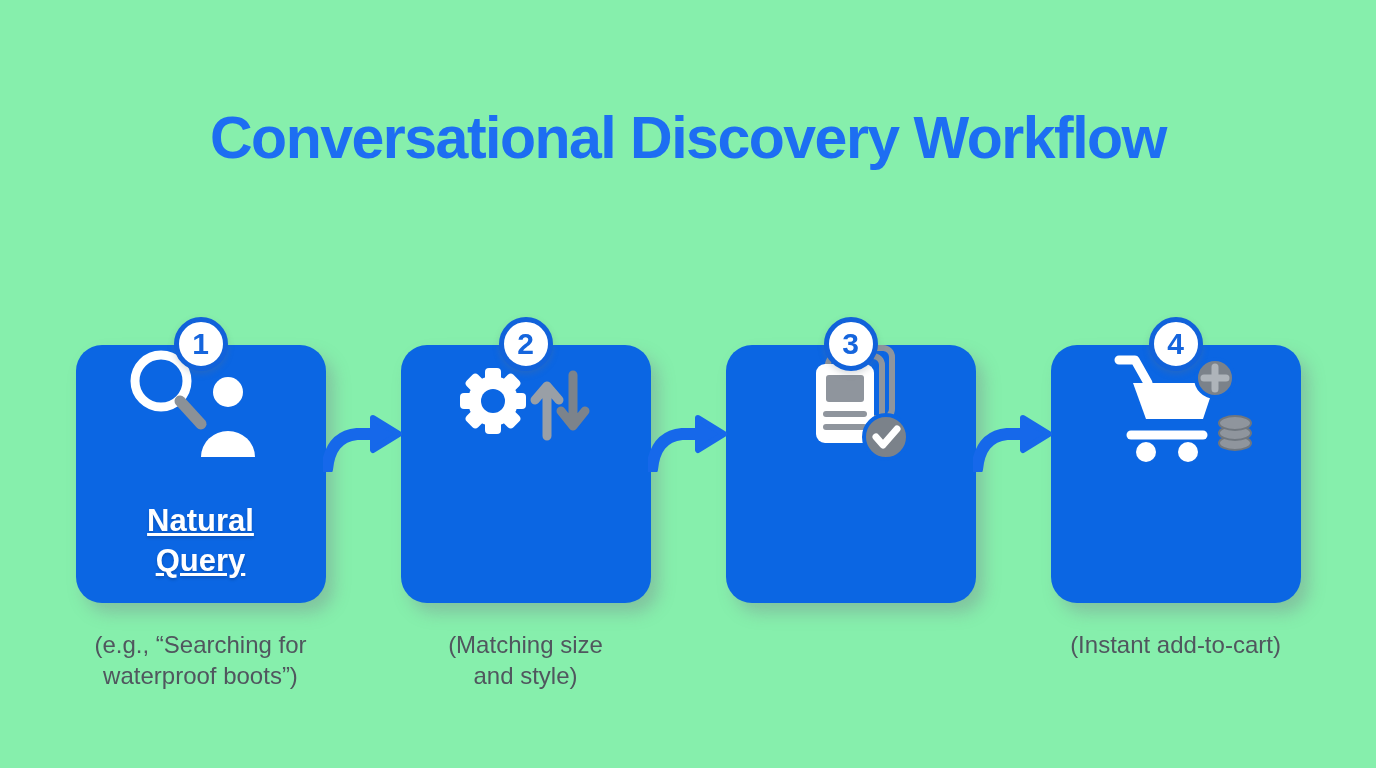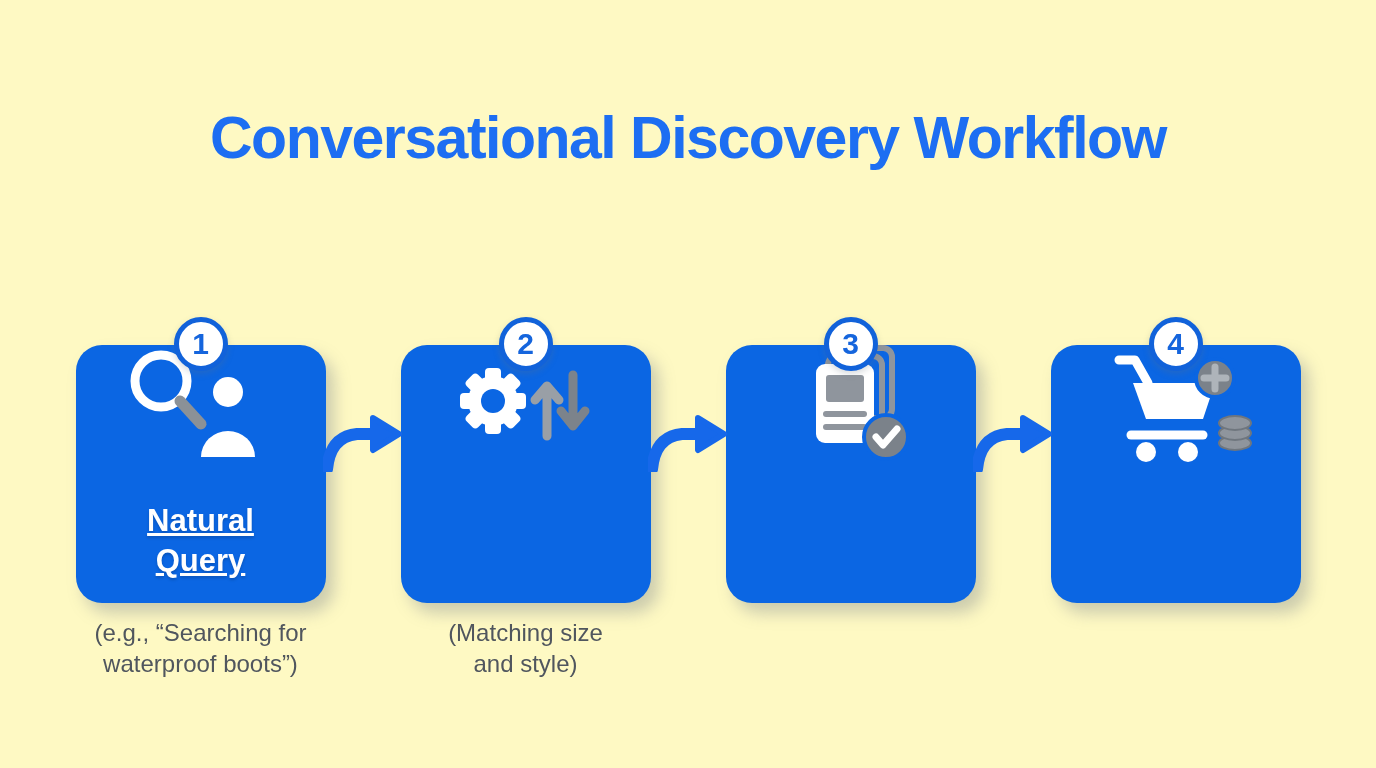--- a/index.html
+++ b/index.html
@@ -1,18 +1,18 @@
 <!DOCTYPE html>
 <html><head>
 <meta charset="utf-8">
 <style>
   html,body{margin:0;padding:0;}
   .canvas{
     position:relative;width:1376px;height:768px;overflow:hidden;
-    background:#fef9c3;font-family:"Liberation Sans",sans-serif;
+    background:#86efac;font-family:"Liberation Sans",sans-serif;
   }
   .title{
     position:absolute;top:104px;left:0;width:100%;text-align:center;
     font-size:59px;font-weight:700;letter-spacing:-1.5px;color:#1d6ef2;
   }
   .steps-row{
     position:absolute;top:305px;left:0;width:100%;
     display:flex;justify-content:center;gap:75px;
   }
   .step{width:250px;position:relative;}
@@ -27,21 +27,21 @@
     color:#1565dd;font-size:30px;font-weight:700;
     box-shadow:0 3px 6px rgba(100,110,125,0.25);
   }
   .card-icon{display:block;margin:40px auto 0;}
   .card-label{
     position:absolute;bottom:22px;left:0;width:100%;text-align:center;
     color:#ffffff;font-size:31px;line-height:40px;font-weight:700;
     white-space:pre-line;text-shadow:0 2px 3px rgba(0,0,0,0.18);text-decoration:underline;
   }
   .caption{
-    margin-top:14px;text-align:center;color:#50565e;
+    margin-top:26px;text-align:center;color:#50565e;
     font-size:24px;line-height:31px;white-space:pre-line;
   }
   .flow-arrow{position:absolute;width:80px;height:62px;top:410px;}
   .arrow-1{left:323px;}
   .arrow-2{left:648px;}
   .arrow-3{left:973px;}
 </style>
 </head>
 <body>
 
@@ -116,20 +116,21 @@
           </g>
           <path d="M28 15 h16 l13 23" stroke="#ffffff" stroke-width="9" fill="none" stroke-linecap="round" stroke-linejoin="round"></path>
           <path d="M42 38 L124 38 L112 74 L55 74 Z" fill="#ffffff"></path>
           <path d="M40 90 H112" stroke="#ffffff" stroke-width="9" stroke-linecap="round"></path>
           <circle cx="55" cy="107" r="10" fill="#ffffff"></circle>
           <circle cx="97" cy="107" r="10" fill="#ffffff"></circle>
           <circle cx="124" cy="33" r="19" fill="#7b828a" stroke="#0b66e3" stroke-width="4"></circle>
           <path d="M113 33 h22 M124 22 v22" stroke="#aeb4ba" stroke-width="7" stroke-linecap="round"></path>
         </svg>
       </div>
+      <div class="caption">(Instant add-to-cart)</div>
     </div>
 
   </div>
 
   <svg class="flow-arrow arrow-1" viewBox="0 0 80 62">
     <path d="M4 59 C6 40 14 26 34 24 L52 24" stroke="#1668ea" stroke-width="12" fill="none" stroke-linecap="round"></path>
     <polygon points="50,8 76,24 50,40" fill="#1668ea" stroke="#1668ea" stroke-width="6" stroke-linejoin="round"></polygon>
   </svg>
   <svg class="flow-arrow arrow-2" viewBox="0 0 80 62">
     <path d="M4 59 C6 40 14 26 34 24 L52 24" stroke="#1668ea" stroke-width="12" fill="none" stroke-linecap="round"></path>

